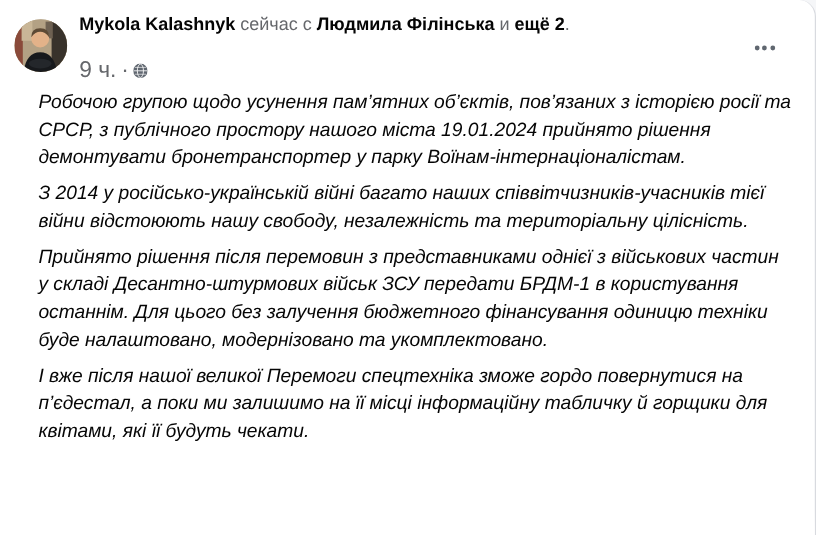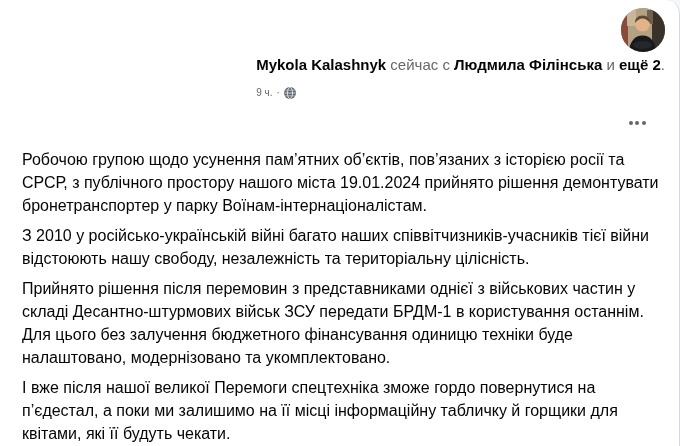--- a/index.html
+++ b/index.html
@@ -13,23 +13,22 @@
     width: 680px;
     height: 446px;
     box-sizing: border-box;
     background: #ffffff;
     border-right: 1px solid #d8dadf;
     border-top-right-radius: 14px;
     overflow: hidden;
   }
   .post-header {
     display: flex;
-    align-items: flex-end;
+    align-items: center;
     padding: 8px 14px 0 12px;
-    flex-direction: column;
   }
   .avatar {
     width: 44px;
     height: 44px;
     border-radius: 50%;
     overflow: hidden;
     flex: none;
     cursor: pointer;
     background: #b3a184;
   }
@@ -45,22 +44,22 @@
     line-height: 19px;
     color: #65676b;
     white-space: nowrap;
   }
   .strong-link {
     font-weight: 700;
     color: #050505;
     cursor: pointer;
   }
   .meta-line {
-    margin-top: 11px;
-    font-size: 10px;
+    margin-top: 21px;
+    font-size: 19px;
     line-height: 16px;
     color: #65676b;
     display: flex;
     align-items: center;
     gap: 4px;
   }
   .timestamp { cursor: pointer; }
   .globe { display: inline-flex; align-items: center; }
   .more-btn {
     flex: none;
@@ -82,21 +81,21 @@
     height: 4px;
     border-radius: 50%;
     background: #606770;
   }
   .post-body {
     padding: 7px 18px 0 16px;
     font-size: 16px;
     line-height: 23px;
     color: #050505;
   }
-  .post-body p { margin: 0 0 7px 6px; }
+  .post-body p { margin: 0 0 7px 16px; font-style: italic; }
 </style>
 </head>
 <body>
 
 <div class="card">
 
   <div class="post-header">
 
     <div class="avatar">
       <svg width="44" height="44" viewBox="0 0 44 44">
@@ -134,18 +133,18 @@
     <button class="more-btn" aria-label="More options">
       <span class="dot"></span>
       <span class="dot"></span>
       <span class="dot"></span>
     </button>
 
   </div>
 
   <div class="post-body">
     <p>Робочою групою щодо усунення пам’ятних об’єктів, пов’язаних з історією росії та СРСР, з публічного простору нашого міста 19.01.2024 прийнято рішення демонтувати бронетранспортер у парку Воїнам-інтернаціоналістам.</p>
-    <p>З 2010 у російсько-українській війні багато наших співвітчизників-учасників тієї війни відстоюють нашу свободу, незалежність та територіальну цілісність.</p>
+    <p>З 2014 у російсько-українській війні багато наших співвітчизників-учасників тієї війни відстоюють нашу свободу, незалежність та територіальну цілісність.</p>
     <p>Прийнято рішення після перемовин з представниками однієї з військових частин у складі Десантно-штурмових військ ЗСУ передати БРДМ-1 в користування останнім. Для цього без залучення бюджетного фінансування одиницю техніки буде налаштовано, модернізовано та укомплектовано.</p>
     <p>І вже після нашої великої Перемоги спецтехніка зможе гордо повернутися на п’єдестал, а поки ми залишимо на її місці інформаційну табличку й горщики для квітами, які її будуть чекати.</p>
   </div>
 
 </div>
 
 </body></html>

